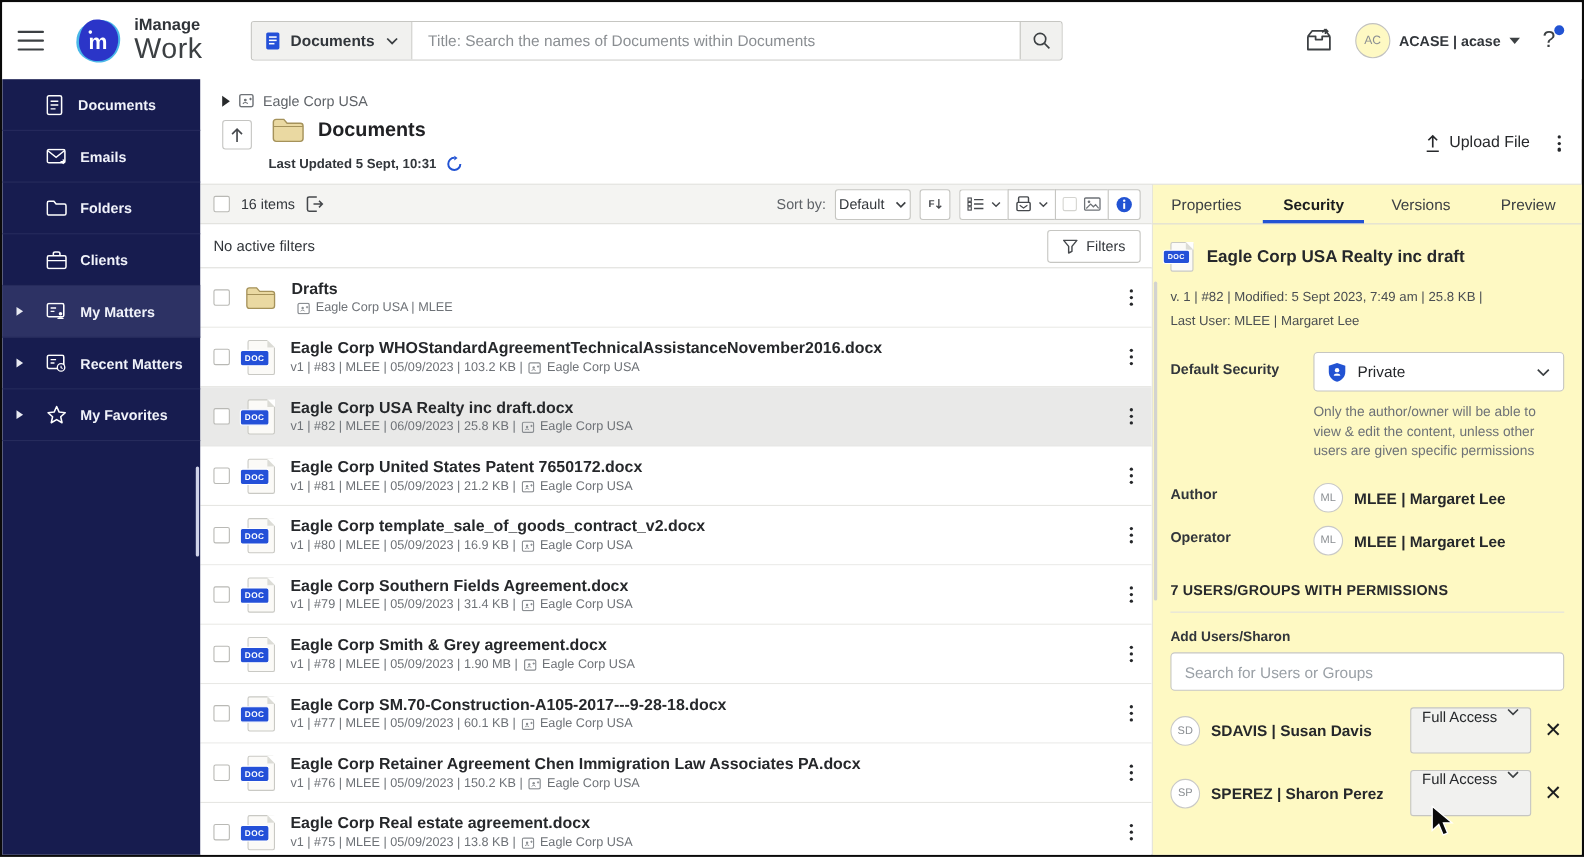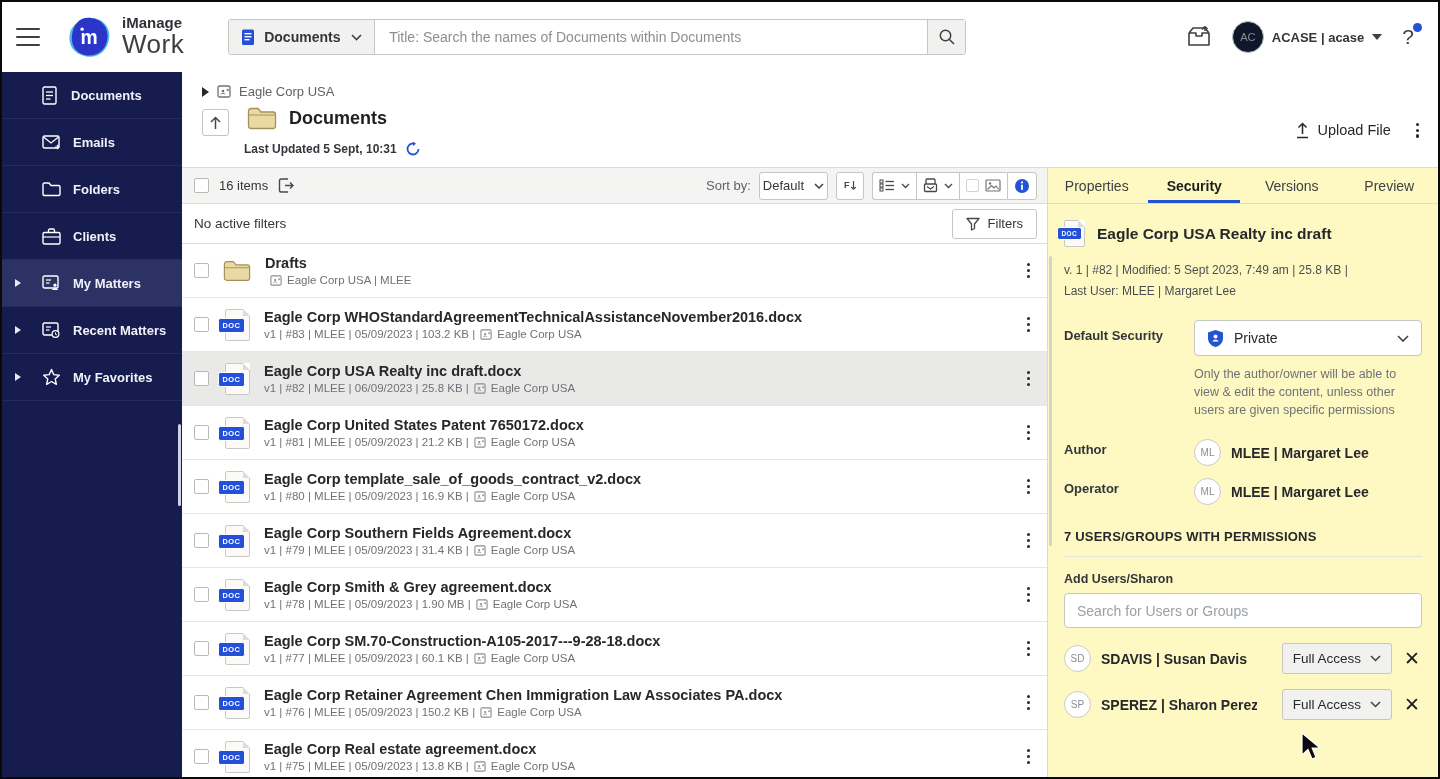--- a/index.html
+++ b/index.html
@@ -16,21 +16,21 @@
   .logo-text .product { font-size:26px; font-weight:400; color:#3c4043; line-height:1.05; letter-spacing:.5px; }
 
   .search-group { display:flex; align-items:stretch; height:36px; border:1px solid #c6c6c2; border-radius:3px; overflow:hidden; width:738px; }
   .scope-dd { display:flex; align-items:center; gap:8px; background:#f1f1ef; padding:0 12px; border-right:1px solid #c6c6c2; cursor:pointer; min-width:146px; }
   .scope-dd .scope-label { font-size:14px; color:#32363b; font-weight:600; }
   .search-input { flex:1; border:none; outline:none; padding:0 14px; font-size:14px; color:#32363b; font-family:"Liberation Sans",sans-serif; }
   .search-input::placeholder { color:#8a8e92; }
   .search-btn { width:38px; background:#f1f1ef; border-left:1px solid #c6c6c2; display:flex; align-items:center; justify-content:center; cursor:pointer; }
 
   .topbar-right { margin-left:auto; display:flex; align-items:center; gap:20px; }
-  .avatar-sm { width:32px; height:32px; border-radius:50%; border:1px solid #c2c2c0; display:flex; align-items:center; justify-content:center; font-size:11px; color:#8a8e92; background:#0f172a; }
+  .avatar-sm { width:32px; height:32px; border-radius:50%; border:1px solid #c2c2c0; display:flex; align-items:center; justify-content:center; font-size:11px; color:#8a8e92; background:#fef9c3; }
   .account { display:flex; align-items:center; gap:8px; cursor:pointer; }
   .account-name { font-size:13px; font-weight:700; color:#32363b; }
   .help { position:relative; font-size:21px; color:#3c4043; font-weight:400; cursor:pointer; padding-right:6px; }
   .help .dot { position:absolute; top:-2px; right:-2px; width:9px; height:9px; border-radius:50%; background:#2253d3; }
 
   
   .app { display:flex; height:707px; }
   .sidebar { width:180px; background:#171c4f; color:#fff; flex-shrink:0; position:relative; }
   .side-item { height:47px; display:flex; align-items:center; padding-left:40px; position:relative; border-bottom:1px solid #262b5c; cursor:pointer; }
   .side-item .lbl { font-size:13px; font-weight:600; color:#f0f2fa; margin-left:12px; }
@@ -118,21 +118,21 @@
   .avatar-xs { width:27px; height:27px; border-radius:50%; border:1px solid #c9c9c7; display:flex; align-items:center; justify-content:center; font-size:10px; color:#8a8e92; background:#fff; flex-shrink:0; }
   .person .p-name { font-size:14px; color:#26282b; font-weight:600; }
 
   .perm-heading { margin-top:24px; font-size:13px; font-weight:700; color:#26282b; letter-spacing:.2px; }
   .panel hr.rule { border:none; border-top:1px solid #e2e2df; margin:12px 0 0 0; }
   .add-label { margin-top:15px; font-size:12.5px; font-weight:700; color:#32363b; }
   .user-search { margin-top:7px; width:100%; height:35px; border:1px solid #c6c6c2; border-radius:4px; padding:0 12px; font-size:14px; color:#32363b; outline:none; font-family:"Liberation Sans",sans-serif; }
   .user-search::placeholder { color:#9aa0a6; }
   .user-row { display:flex; align-items:center; margin-top:15px; gap:10px; }
   .user-row .u-name { font-size:14px; font-weight:600; color:#26282b; flex:1; min-width:0; white-space:nowrap; overflow:hidden; }
-  .access-dd { height:31px; background:#f1f1ef; border:1px solid #c6c6c2; border-radius:3px; display:flex; align-items:center; gap:9px; padding:0 10px; cursor:pointer; flex-shrink:0;margin-left:15px; }
+  .access-dd { height:42px; background:#f1f1ef; border:1px solid #c6c6c2; border-radius:3px; display:flex; gap:9px; padding:0 10px; cursor:pointer; flex-shrink:0;margin-left:15px; }
   .access-dd .a-val { font-size:13.5px; color:#26282b; }
   .remove-x { font-size:19px; color:#1b1d1f; cursor:pointer; line-height:1; padding:0 2px; flex-shrink:0; }
   .panel-scroll { position:absolute; left:1px; top:88px; width:3px; height:290px; background:#d3d3d0; border-radius:2px; }
 
   .cursor { position:absolute; left:1298px; top:730px; z-index:99; pointer-events:none; }
   svg { display:block; }
 </style>
 </head>
 <body>
 

